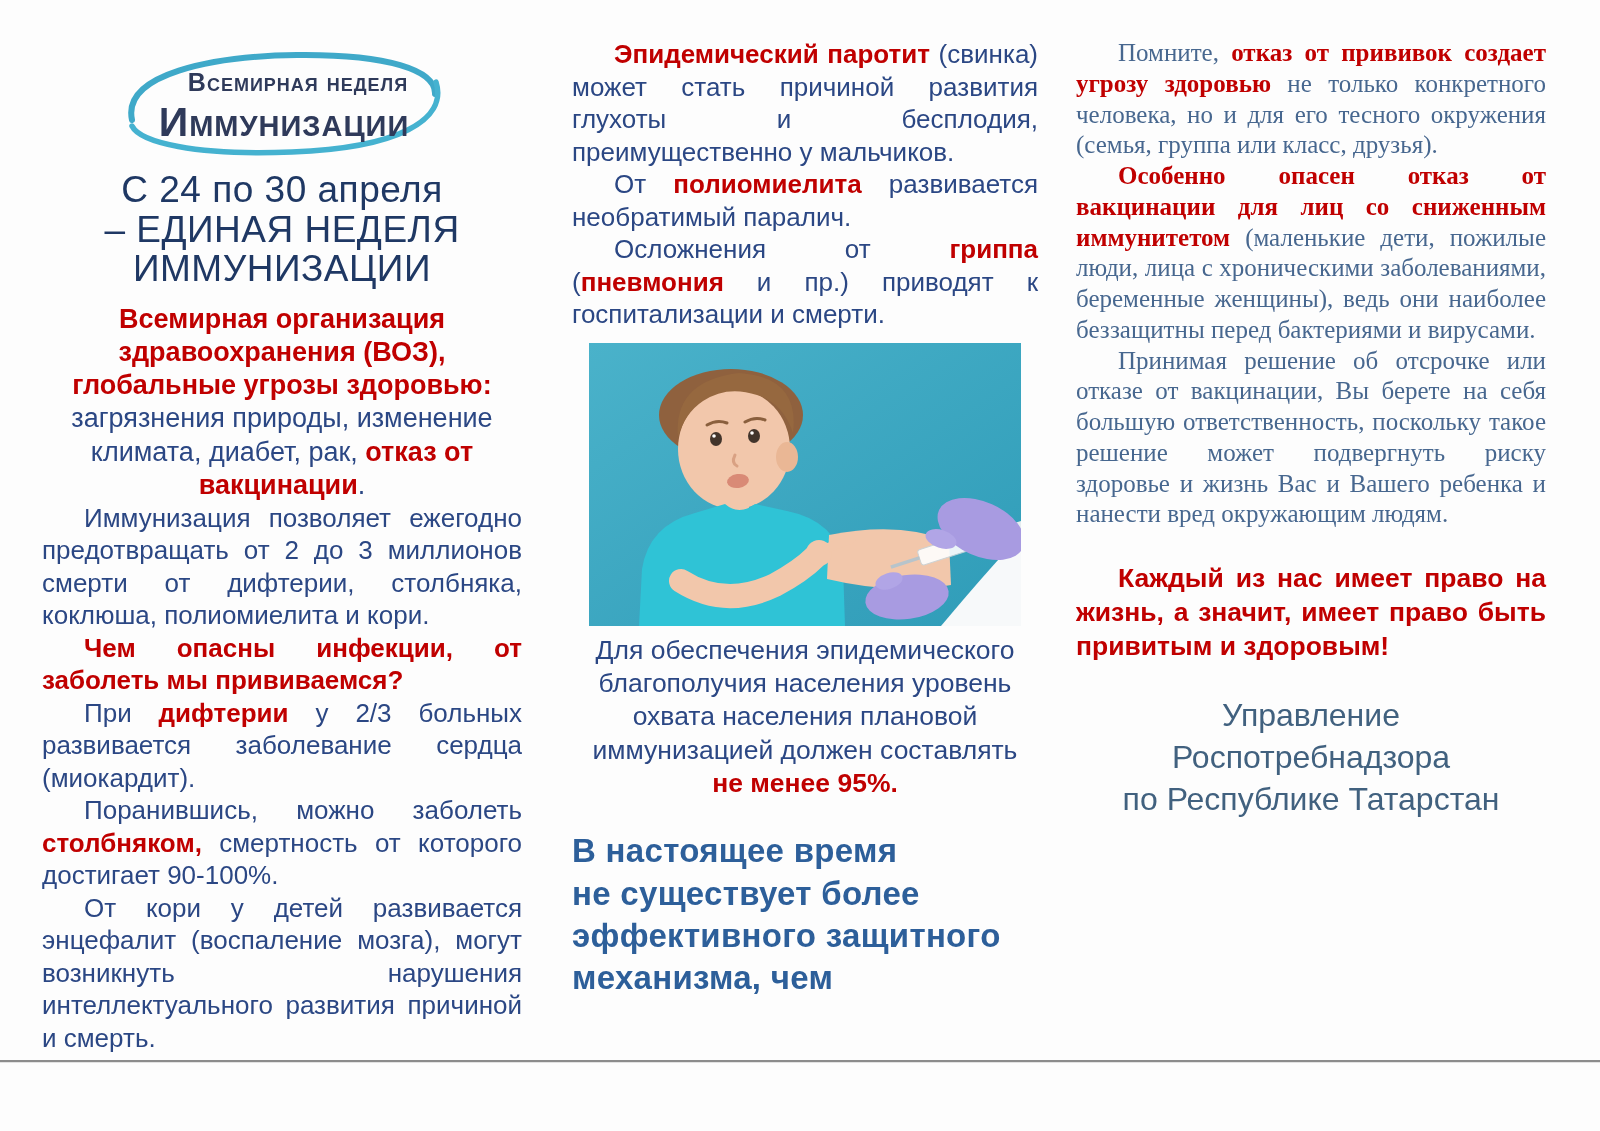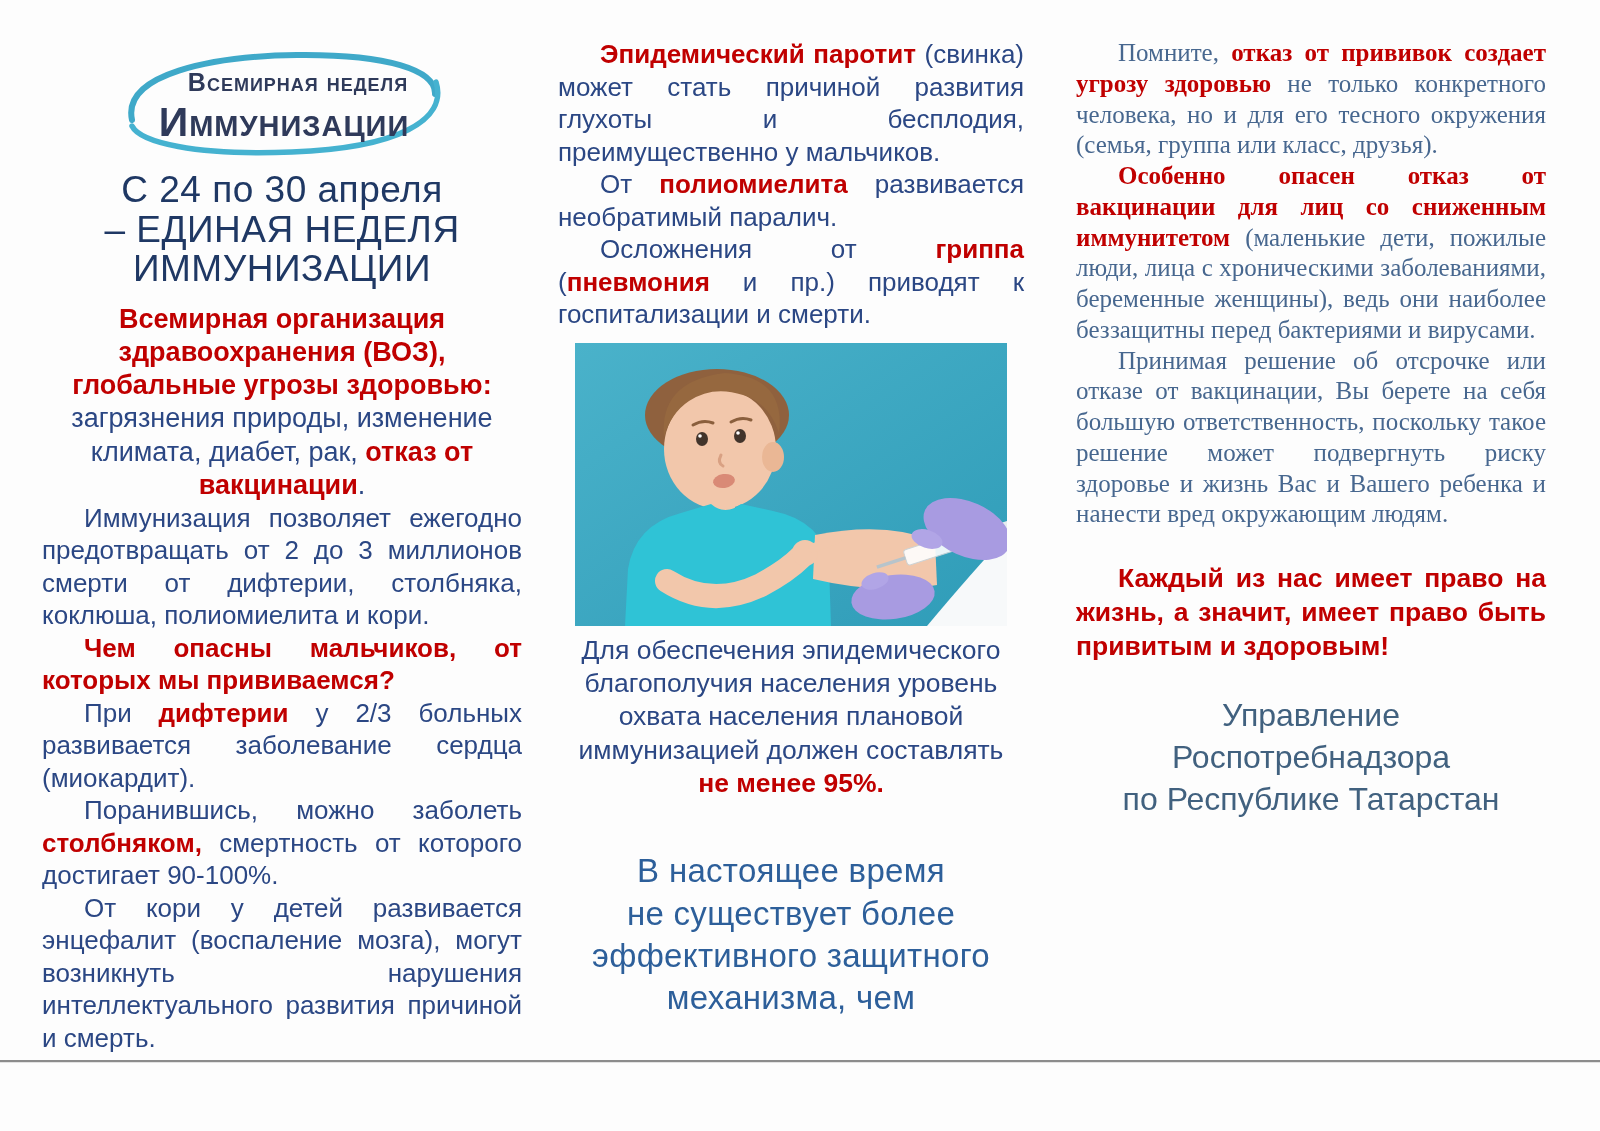--- a/index.html
+++ b/index.html
@@ -16,21 +16,21 @@
   }
   html,body{margin:0;padding:0;}
   body{
     width:1600px;height:1131px;background:#ffffff;position:relative;overflow:hidden;
     font-family:"Liberation Sans","DejaVu Sans",sans-serif;
     -webkit-font-smoothing:antialiased;
   }
   .page{position:absolute;inset:0;background:#fdfdfd;}
   .col{position:absolute;top:38px;}
   .col-left{left:42px;width:480px;}
-  .col-mid{left:558px;width:466px;}
+  .col-mid{left:572px;width:466px;}
   .col-right{left:1076px;width:470px;}
 
   .logo-wrap{width:360px;height:118px;margin:6px auto 0;}
   .logo-wrap svg{display:block;}
 
   .heading{margin-top:8px;text-align:center;color:var(--navy-heading);
     font-weight:normal;font-size:37px;line-height:1.07;letter-spacing:.5px;}
 
   .para{margin:0;}
   .indent{text-indent:42px;}
@@ -41,22 +41,22 @@
   .col-right .p-body{font-size:25px;line-height:1.23;color:var(--body-slate);font-family:Liberation Serif, serif;}
 
   .p-intro{font-size:27px;line-height:1.23;color:var(--body-navy);text-align:center;margin-top:14px;font-weight:bold;}
   .p-intro .seg-n{font-weight:normal;}
 
   .photo{display:block;margin:12px auto 8px;}
 
   .p-caption{font-size:26.5px;line-height:1.26;color:var(--body-navy);text-align:center;}
   .p-capred{font-size:26.5px;line-height:1.26;text-align:center;}
 
-  .p-big{font-size:33px;line-height:1.28;font-weight:normal;color:var(--big-blue);
-    text-align:center;margin-top:50px;letter-spacing:.3px;}
+  .p-big{font-size:33px;line-height:1.28;font-weight:bold;color:var(--big-blue);
+    margin-top:30px;letter-spacing:.3px;}
 
   .p-rights{font-size:26.5px;line-height:1.28;font-weight:bold;text-align:justify;margin-top:32px;}
   .p-footer{font-size:32px;line-height:1.32;color:var(--footer-slate);text-align:center;margin-top:30px;}
 
   .divider{position:absolute;left:0;top:1060px;width:1600px;height:2px;
     background:var(--divider-gray);border-bottom:1px solid #e2e2e2;}
 </style>
 </head>
 <body>
 
@@ -74,21 +74,21 @@
 
     <div class="heading">
       <div>С 24 по 30 апреля</div>
       <div>– ЕДИНАЯ НЕДЕЛЯ</div>
       <div>ИММУНИЗАЦИИ</div>
     </div>
 
     <div>
         <div class="para p-intro"><span class="seg-r">Всемирная организация здравоохранения (ВОЗ), глобальные угрозы здоровью: </span><span class="seg-n">загрязнения природы, изменение климата, диабет, рак, </span><span class="seg-r">отказ от вакцинации</span><span class="seg-n">.</span></div>
         <div class="para p-body indent"><span class="seg-n">Иммунизация позволяет ежегодно предотвращать от 2 до 3 миллионов смерти от дифтерии, столбняка, коклюша, полиомиелита и кори.</span></div>
-        <div class="para p-body indent"><span class="seg-r">Чем опасны мальчиков, от которых мы прививаемся?</span></div>
+        <div class="para p-body indent"><span class="seg-r">Чем опасны инфекции, от заболеть мы прививаемся?</span></div>
         <div class="para p-body indent"><span class="seg-n">При </span><span class="seg-r">дифтерии</span><span class="seg-n"> у 2/3 больных развивается заболевание сердца (миокардит).</span></div>
         <div class="para p-body indent"><span class="seg-n">Поранившись, можно заболеть </span><span class="seg-r">столбняком,</span><span class="seg-n"> смертность от которого достигает 90-100%.</span></div>
         <div class="para p-body indent"><span class="seg-n">От кори у детей развивается энцефалит (воспаление мозга), могут возникнуть нарушения интеллектуального развития причиной и смерть.</span></div>
       </div>
   </div>
 
   <div class="col col-mid">
     <div>
         <div class="para p-body indent"><span class="seg-r">Эпидемический паротит</span><span class="seg-n"> (свинка) может стать причиной развития глухоты и бесплодия, преимущественно у мальчиков.</span></div>
         <div class="para p-body indent"><span class="seg-n">От </span><span class="seg-r">полиомиелита</span><span class="seg-n"> развивается необратимый паралич.</span></div>

